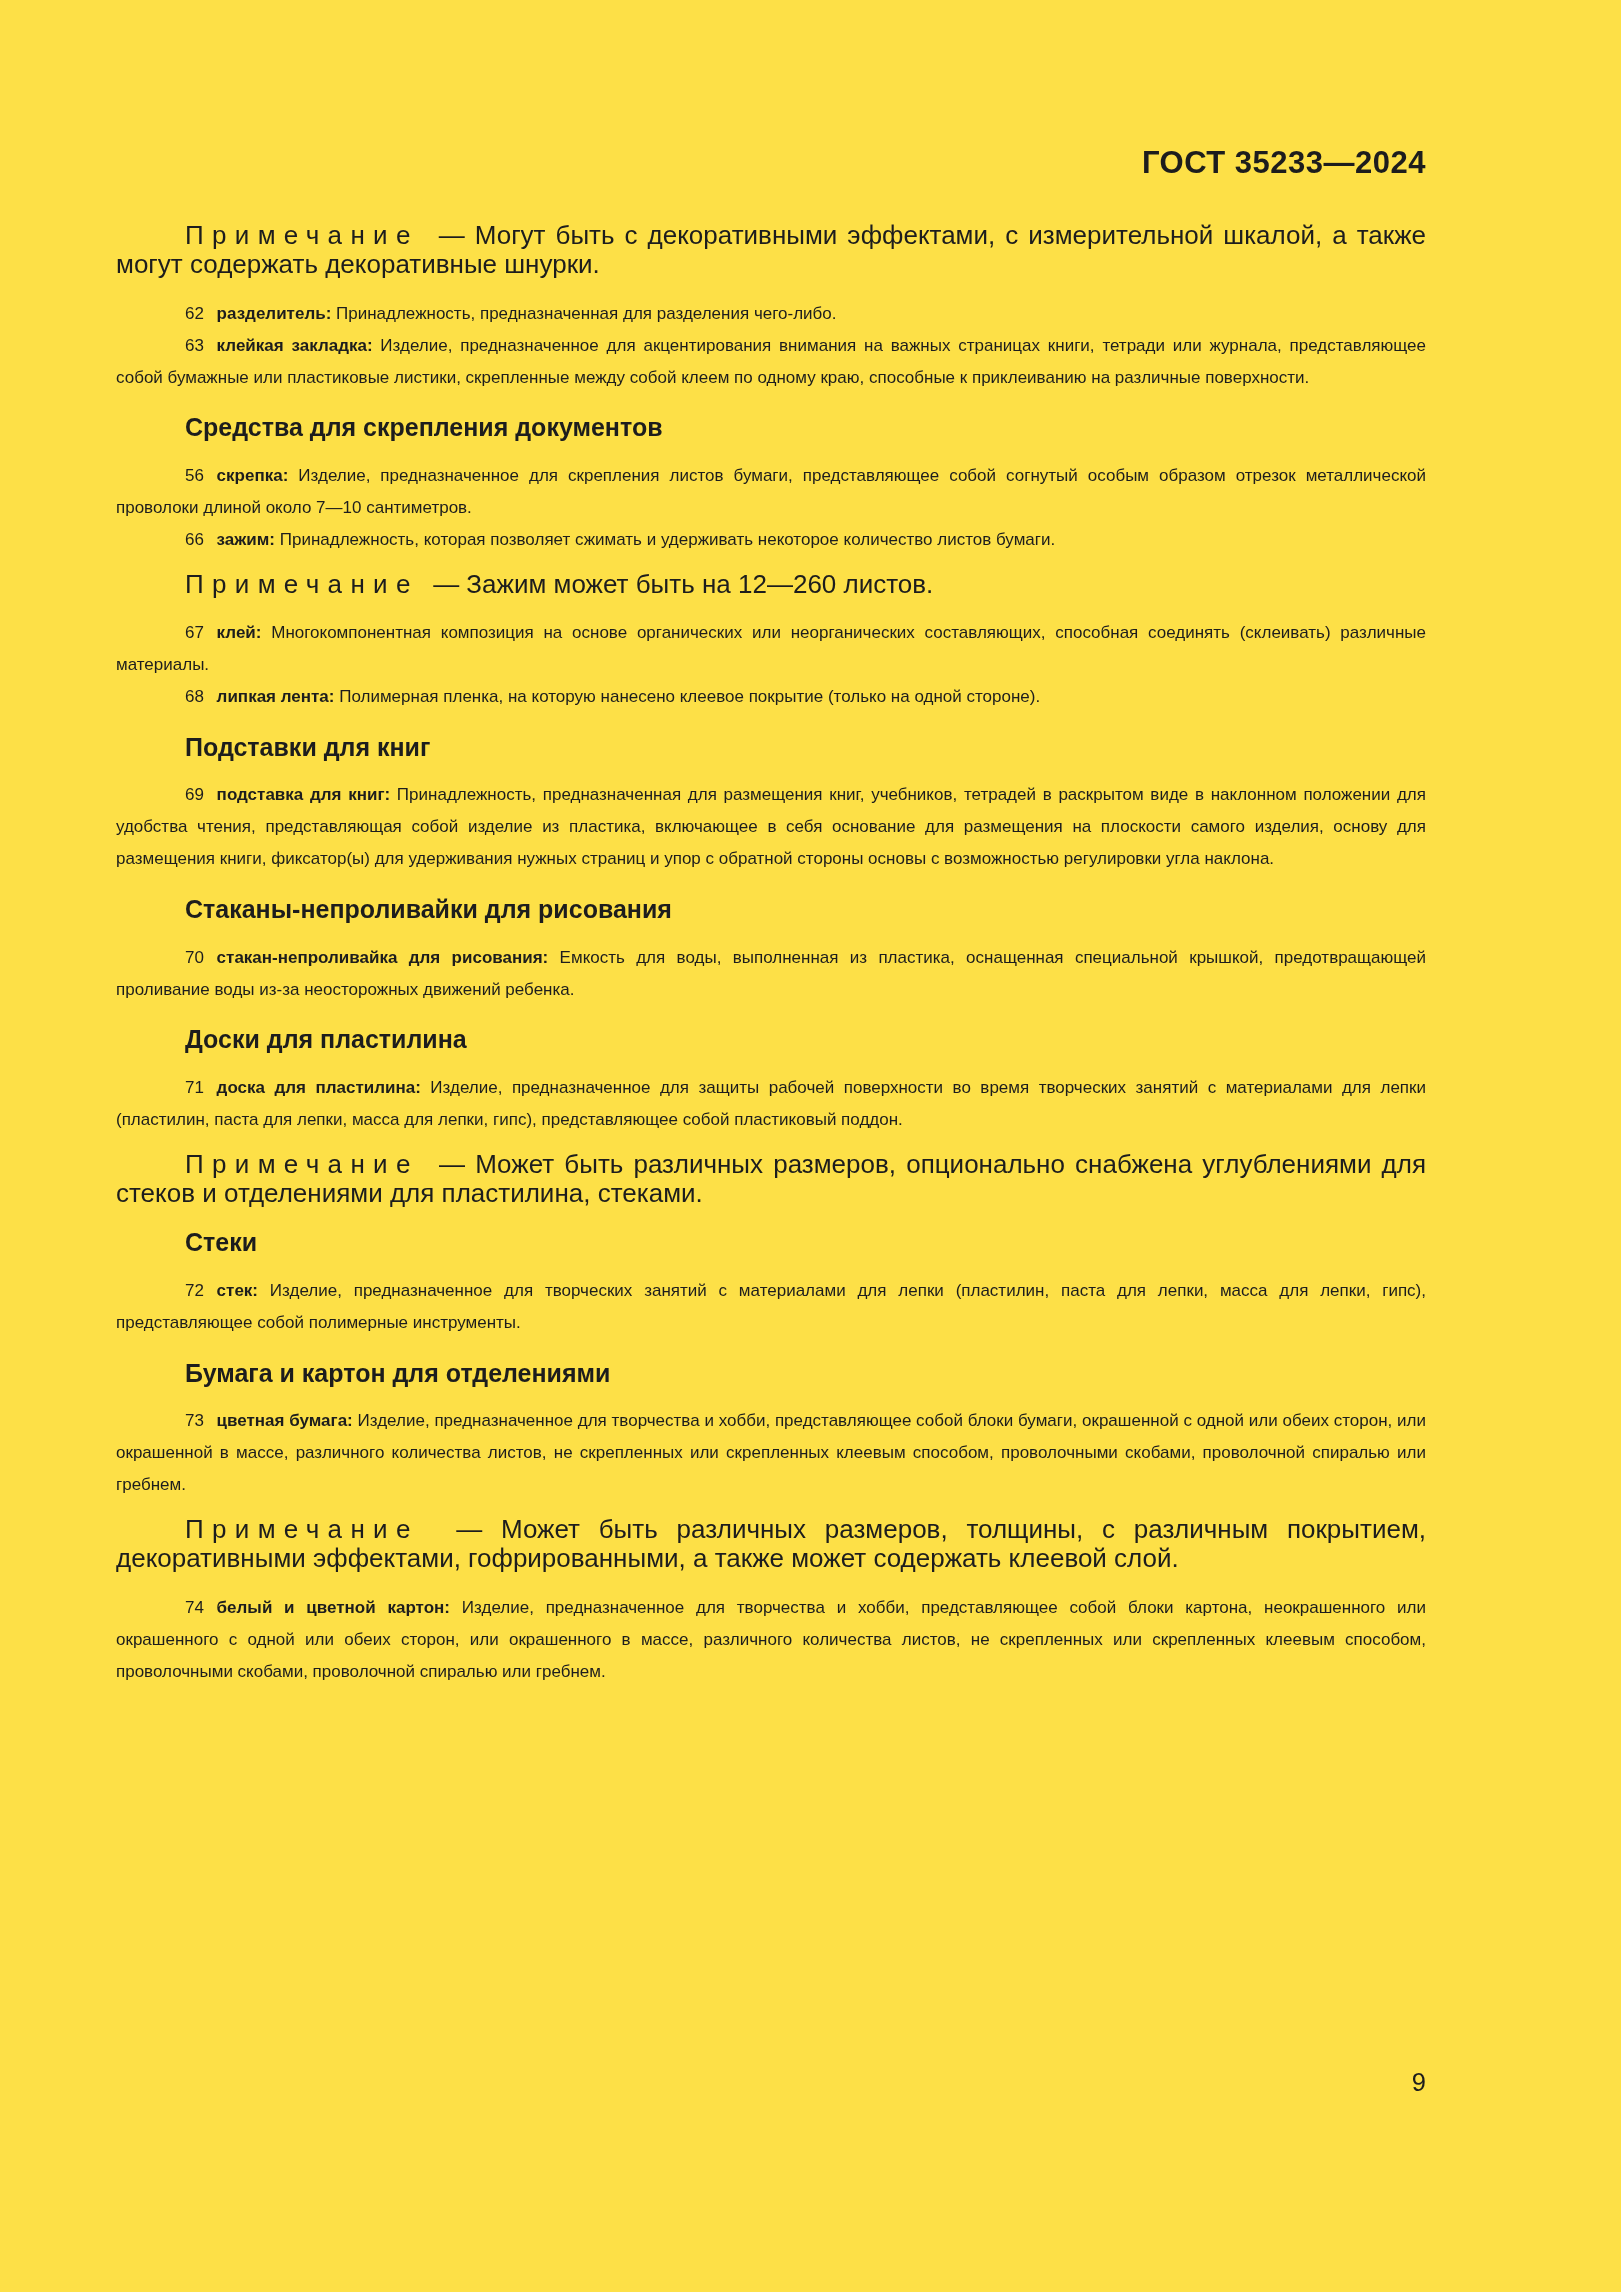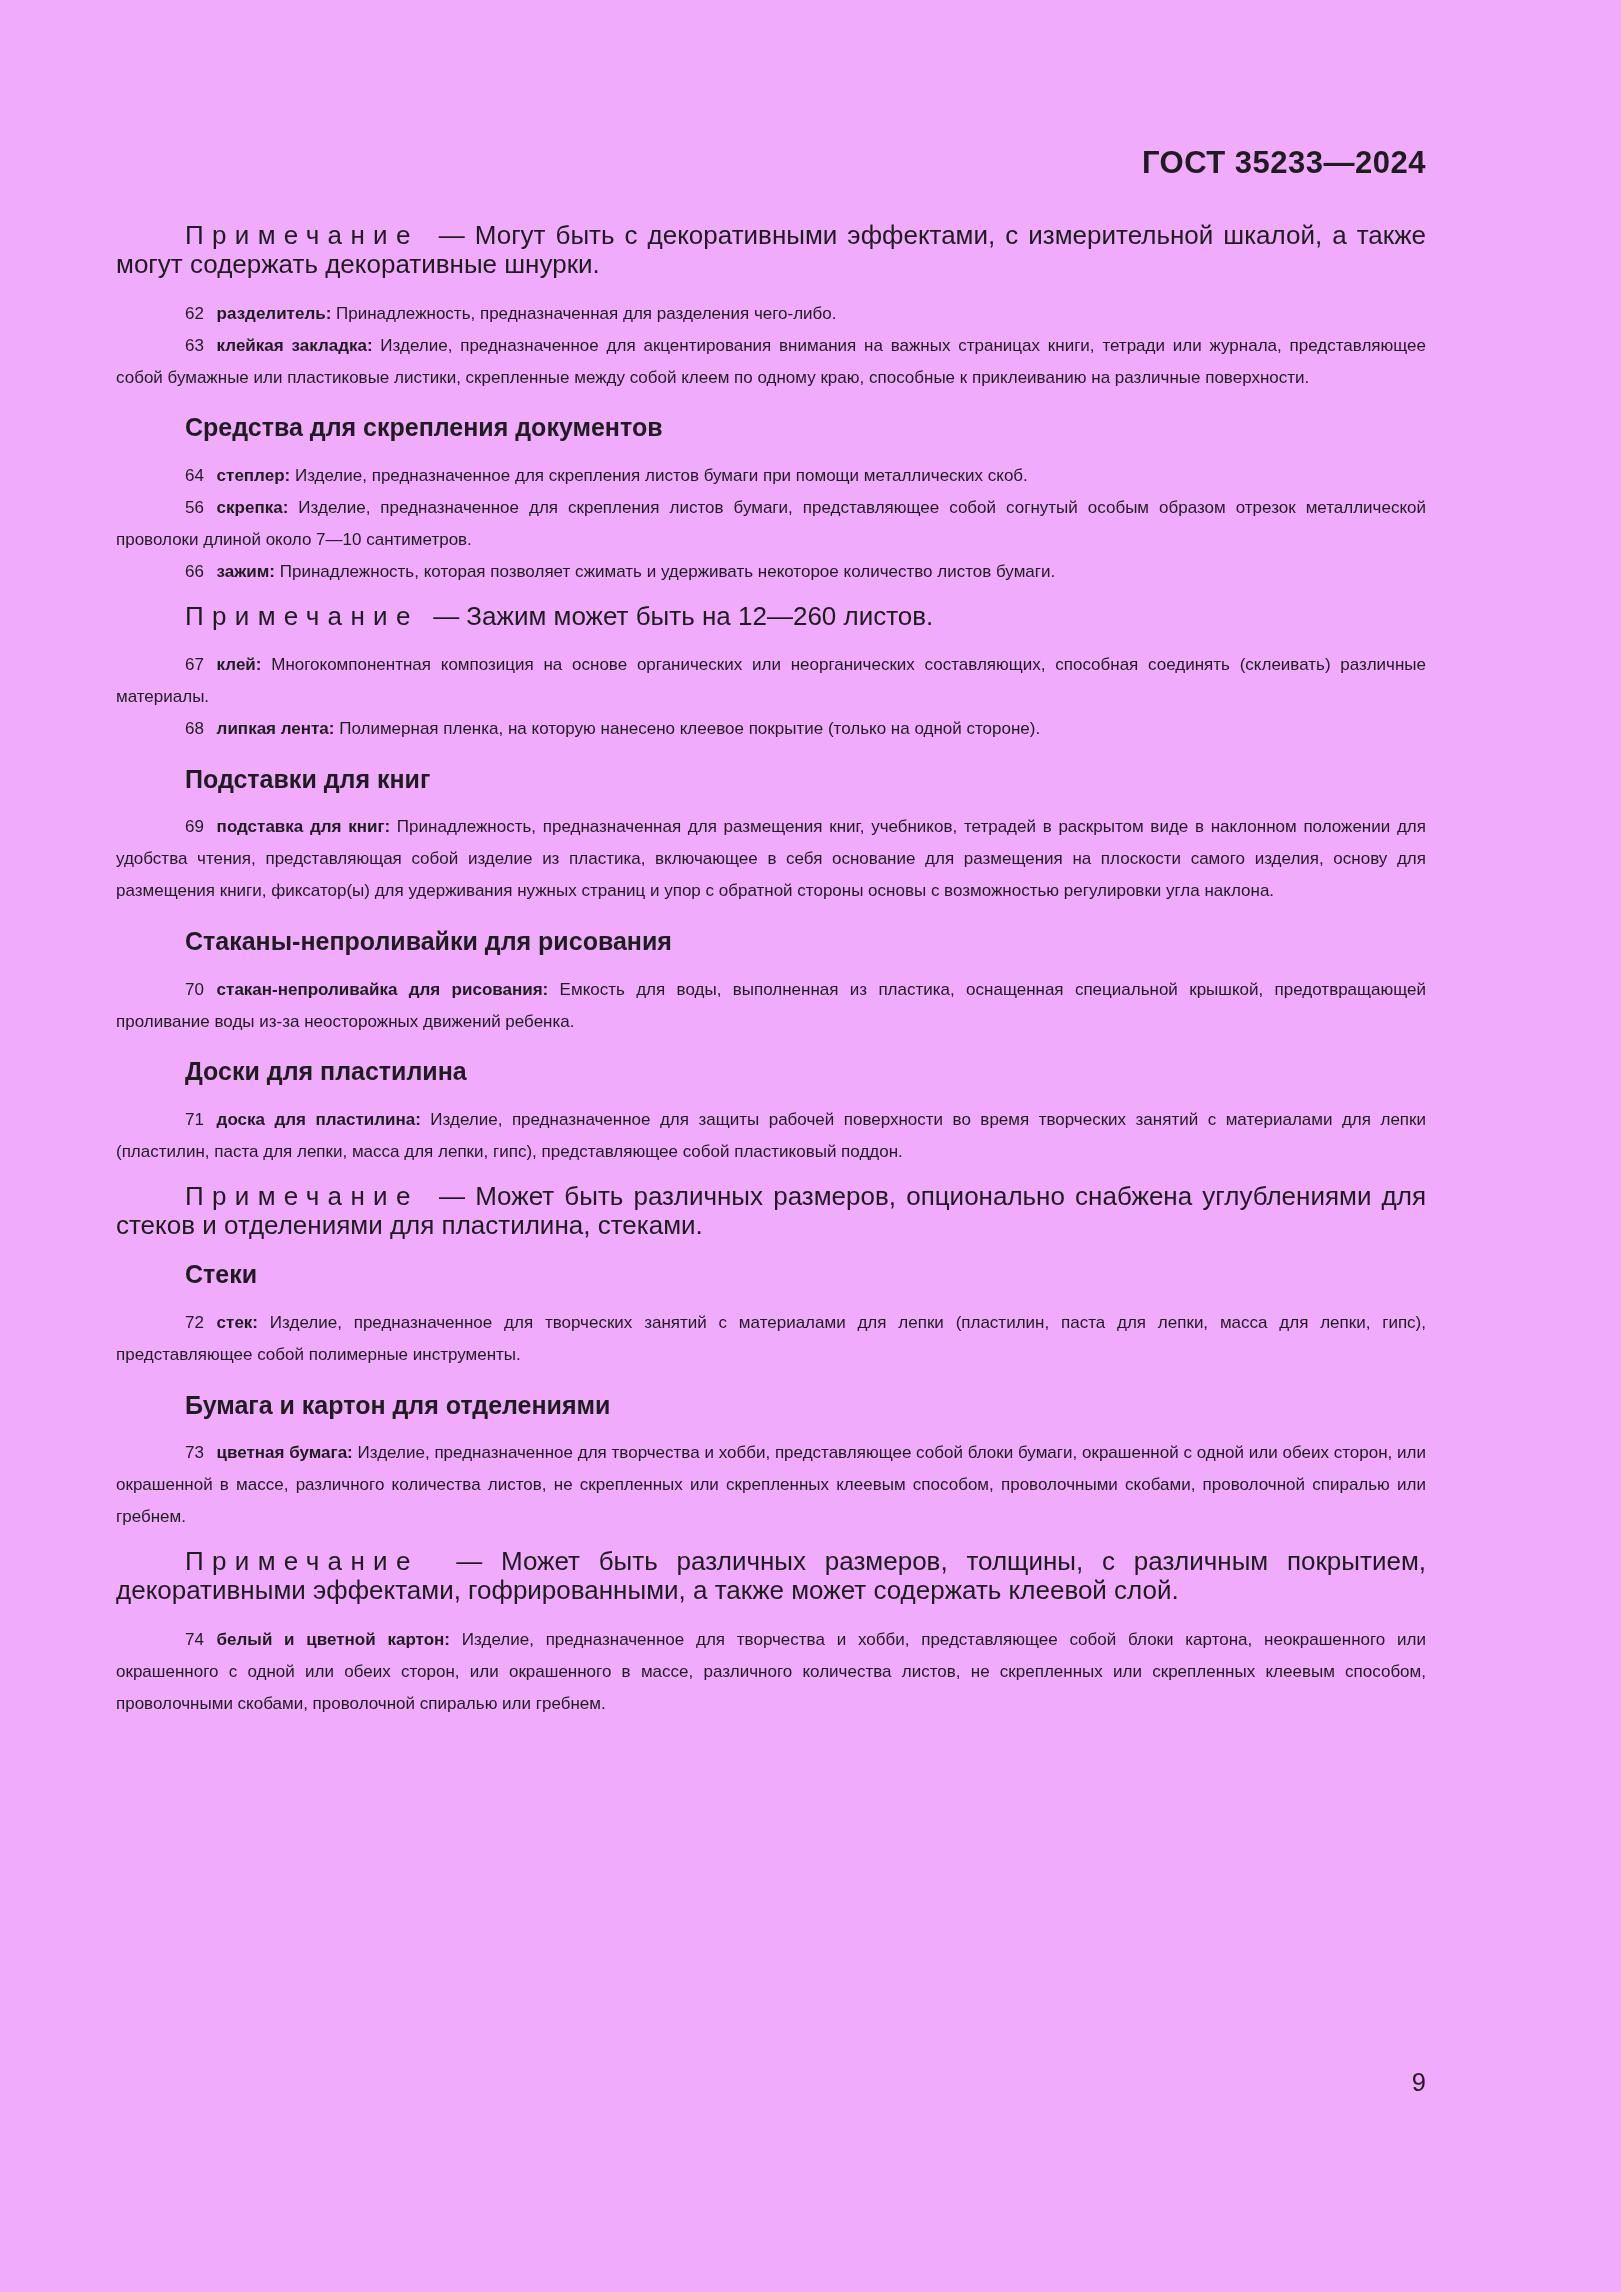--- a/index.html
+++ b/index.html
@@ -6,21 +6,21 @@
   html, body {
     margin: 0;
     padding: 0;
     background: #e8e8e8;
   }
   .page {
     position: relative;
     width: 1621px;
     height: 2293px;
     margin: 0 auto;
-    background: #f0abfc;
+    background: #fde047;
     box-sizing: border-box;
     padding: 147px 195px 0 116px;
     font-family: "Liberation Sans", sans-serif;
     color: #1d1d1d;
     overflow: hidden;
   }
   .doc-header {
     text-align: right;
     font-weight: bold;
     font-size: 31px;
@@ -72,21 +72,20 @@
 <body>
 
 <div class="page">
   <div class="doc-header">ГОСТ 35233—2024</div>
 
   <div class="doc-content">
       <p class="note"><span class="note-label">Примечание</span>&nbsp;&nbsp;— Могут быть с декоративными эффектами, с измерительной шкалой, а также могут содержать декоративные шнурки.</p>
       <p class="term"><span class="num">62</span><span class="term-name">разделитель:</span> Принадлежность, предназначенная для разделения чего-либо.</p>
       <p class="term"><span class="num">63</span><span class="term-name">клейкая закладка:</span> Изделие, предназначенное для акцентирования внимания на важных страницах книги, тетради или журнала, представляющее собой бумажные или пластиковые листики, скрепленные между собой клеем по одному краю, способные к приклеиванию на различные поверхности.</p>
       <p class="heading">Средства для скрепления документов</p>
-      <p class="term"><span class="num">64</span><span class="term-name">степлер:</span> Изделие, предназначенное для скрепления листов бумаги при помощи металлических скоб.</p>
       <p class="term"><span class="num">56</span><span class="term-name">скрепка:</span> Изделие, предназначенное для скрепления листов бумаги, представляющее собой согнутый особым образом отрезок металлической проволоки длиной около 7—10 сантиметров.</p>
       <p class="term"><span class="num">66</span><span class="term-name">зажим:</span> Принадлежность, которая позволяет сжимать и удерживать некоторое количество листов бумаги.</p>
       <p class="note"><span class="note-label">Примечание</span>&nbsp;&nbsp;— Зажим может быть на 12—260 листов.</p>
       <p class="term"><span class="num">67</span><span class="term-name">клей:</span> Многокомпонентная композиция на основе органических или неорганических составляющих, способная соединять (склеивать) различные материалы.</p>
       <p class="term"><span class="num">68</span><span class="term-name">липкая лента:</span> Полимерная пленка, на которую нанесено клеевое покрытие (только на одной стороне).</p>
       <p class="heading">Подставки для книг</p>
       <p class="term"><span class="num">69</span><span class="term-name">подставка для книг:</span> Принадлежность, предназначенная для размещения книг, учебников, тетрадей в раскрытом виде в наклонном положении для удобства чтения, представляющая собой изделие из пластика, включающее в себя основание для размещения на плоскости самого изделия, основу для размещения книги, фиксатор(ы) для удерживания нужных страниц и упор с обратной стороны основы с возможностью регулировки угла наклона.</p>
       <p class="heading">Стаканы-непроливайки для рисования</p>
       <p class="term"><span class="num">70</span><span class="term-name">стакан-непроливайка для рисования:</span> Емкость для воды, выполненная из пластика, оснащенная специальной крышкой, предотвращающей проливание воды из-за неосторожных движений ребенка.</p>
       <p class="heading">Доски для пластилина</p>

